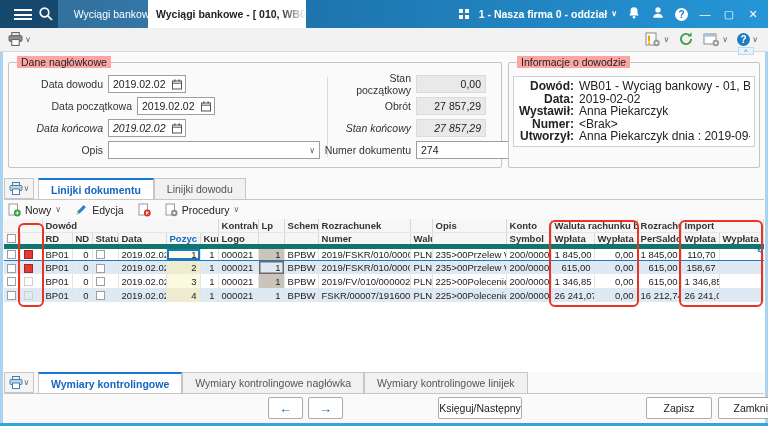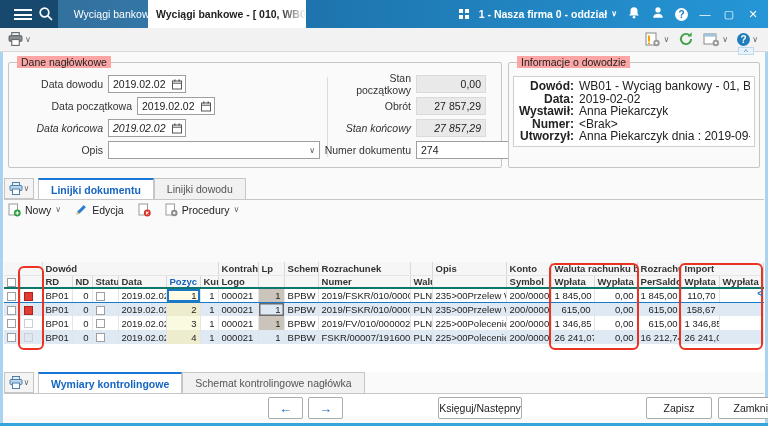--- a/index.html
+++ b/index.html
@@ -64,26 +64,26 @@
           border-bottom:1px solid #c6c6c6;background:#fafafa;}
   .ticon{width:30px;height:21px;border:1px solid #c6c6c6;background:#f4f4f4;display:flex;
          align-items:center;justify-content:center;gap:1px;margin-right:4px;}
   .mtab{height:21px;padding:0 12px;font-size:10.5px;display:flex;align-items:center;
         border:1px solid #c6c6c6;border-bottom:none;background:#f1f1f1;color:#555;cursor:pointer;}
   .mtab.on{background:#fff;color:#1565c0;font-weight:bold;border-top:2px solid #1976d2;}
   
   .gtb{position:absolute;left:8px;display:flex;align-items:center;gap:14px;height:17px;font-size:10.5px;}
   .gbtn{display:flex;align-items:center;gap:4px;cursor:pointer;}
   
-  .twrap{position:absolute;left:4px;top:219px;width:760px;height:154px;background:#fff;margin-top:43px;}
+  .twrap{position:absolute;left:4px;top:219px;width:760px;height:154px;background:#fff;}
   table{border-collapse:collapse;table-layout:fixed;width:759px;font-size:9.5px;}
   th{font-weight:bold;text-align:left;background:#f6f6f6;border-right:1px solid #d9d9d9;
      padding:0 3px;height:13px;white-space:nowrap;overflow:hidden;font-size:9.5px;color:#333;}
   thead tr.gr th{border-bottom:1px solid #e6e6e6;}
-  thead tr.sr th{border-bottom:2px solid #0f766e;}
+  thead tr.sr th{border-bottom:5px solid #0f766e;}
   td{padding:0 3px;height:14px;border-right:1px solid #e4e4e4;white-space:nowrap;overflow:hidden;color:#222;}
   tr.alt td{background:#dfe9f3;}
   tr.selrow td{border-top:1px solid #1a78c8;border-bottom:1px solid #1a78c8;}
   .t-r{text-align:right;}
   td.c-poz{background:#fafae0;}
   tr.alt td.c-poz{background:#eeeccf;}
   td.c-lp{background:#cbc4ba;}
   td.fc{box-shadow:inset 0 0 0 2px #1a78c8;background:#fffce6;}
   td.fc2{box-shadow:inset 0 0 0 1.5px #6b6b6b;}
   .cb{display:inline-block;width:9px;height:9px;border:1px solid #9e9e9e;background:#fff;vertical-align:middle;}
@@ -520,21 +520,24 @@
           <rect x="3.5" y="0.5" width="7" height="3" fill="#eee" stroke="#4a7fae"></rect>
           <rect x="1" y="3.5" width="12" height="5" rx="1" fill="#bcd4e8" stroke="#4a7fae"></rect>
           <rect x="3.5" y="7" width="7" height="5.5" fill="#fff" stroke="#4a7fae"></rect>
         </svg>
       <span class="chevg">∨</span>
     </span>
     <div class="mtab on">
         <span>Wymiary kontrolingowe</span>
       </div>
     <div class="mtab">
-        <span>Schemat kontrolingowe nagłówka</span>
+        <span>Wymiary kontrolingowe nagłówka</span>
+      </div>
+    <div class="mtab">
+        <span>Wymiary kontrolingowe linijek</span>
       </div>
   </div>
 
   <div class="fbtn arrowb" style="left:268px;top:397px;width:35px;">←</div>
   <div class="fbtn arrowb" style="left:308px;top:397px;width:35px;">→</div>
   <div class="fbtn" style="left:438px;top:397px;width:84px;">Księguj/Następny</div>
   <div class="fbtn" style="left:646px;top:397px;width:66px;">Zapisz</div>
   <div class="fbtn" style="left:688px;top:397px;width:68px;margin-left:30px;">Zamknij</div>
 
 </div>

